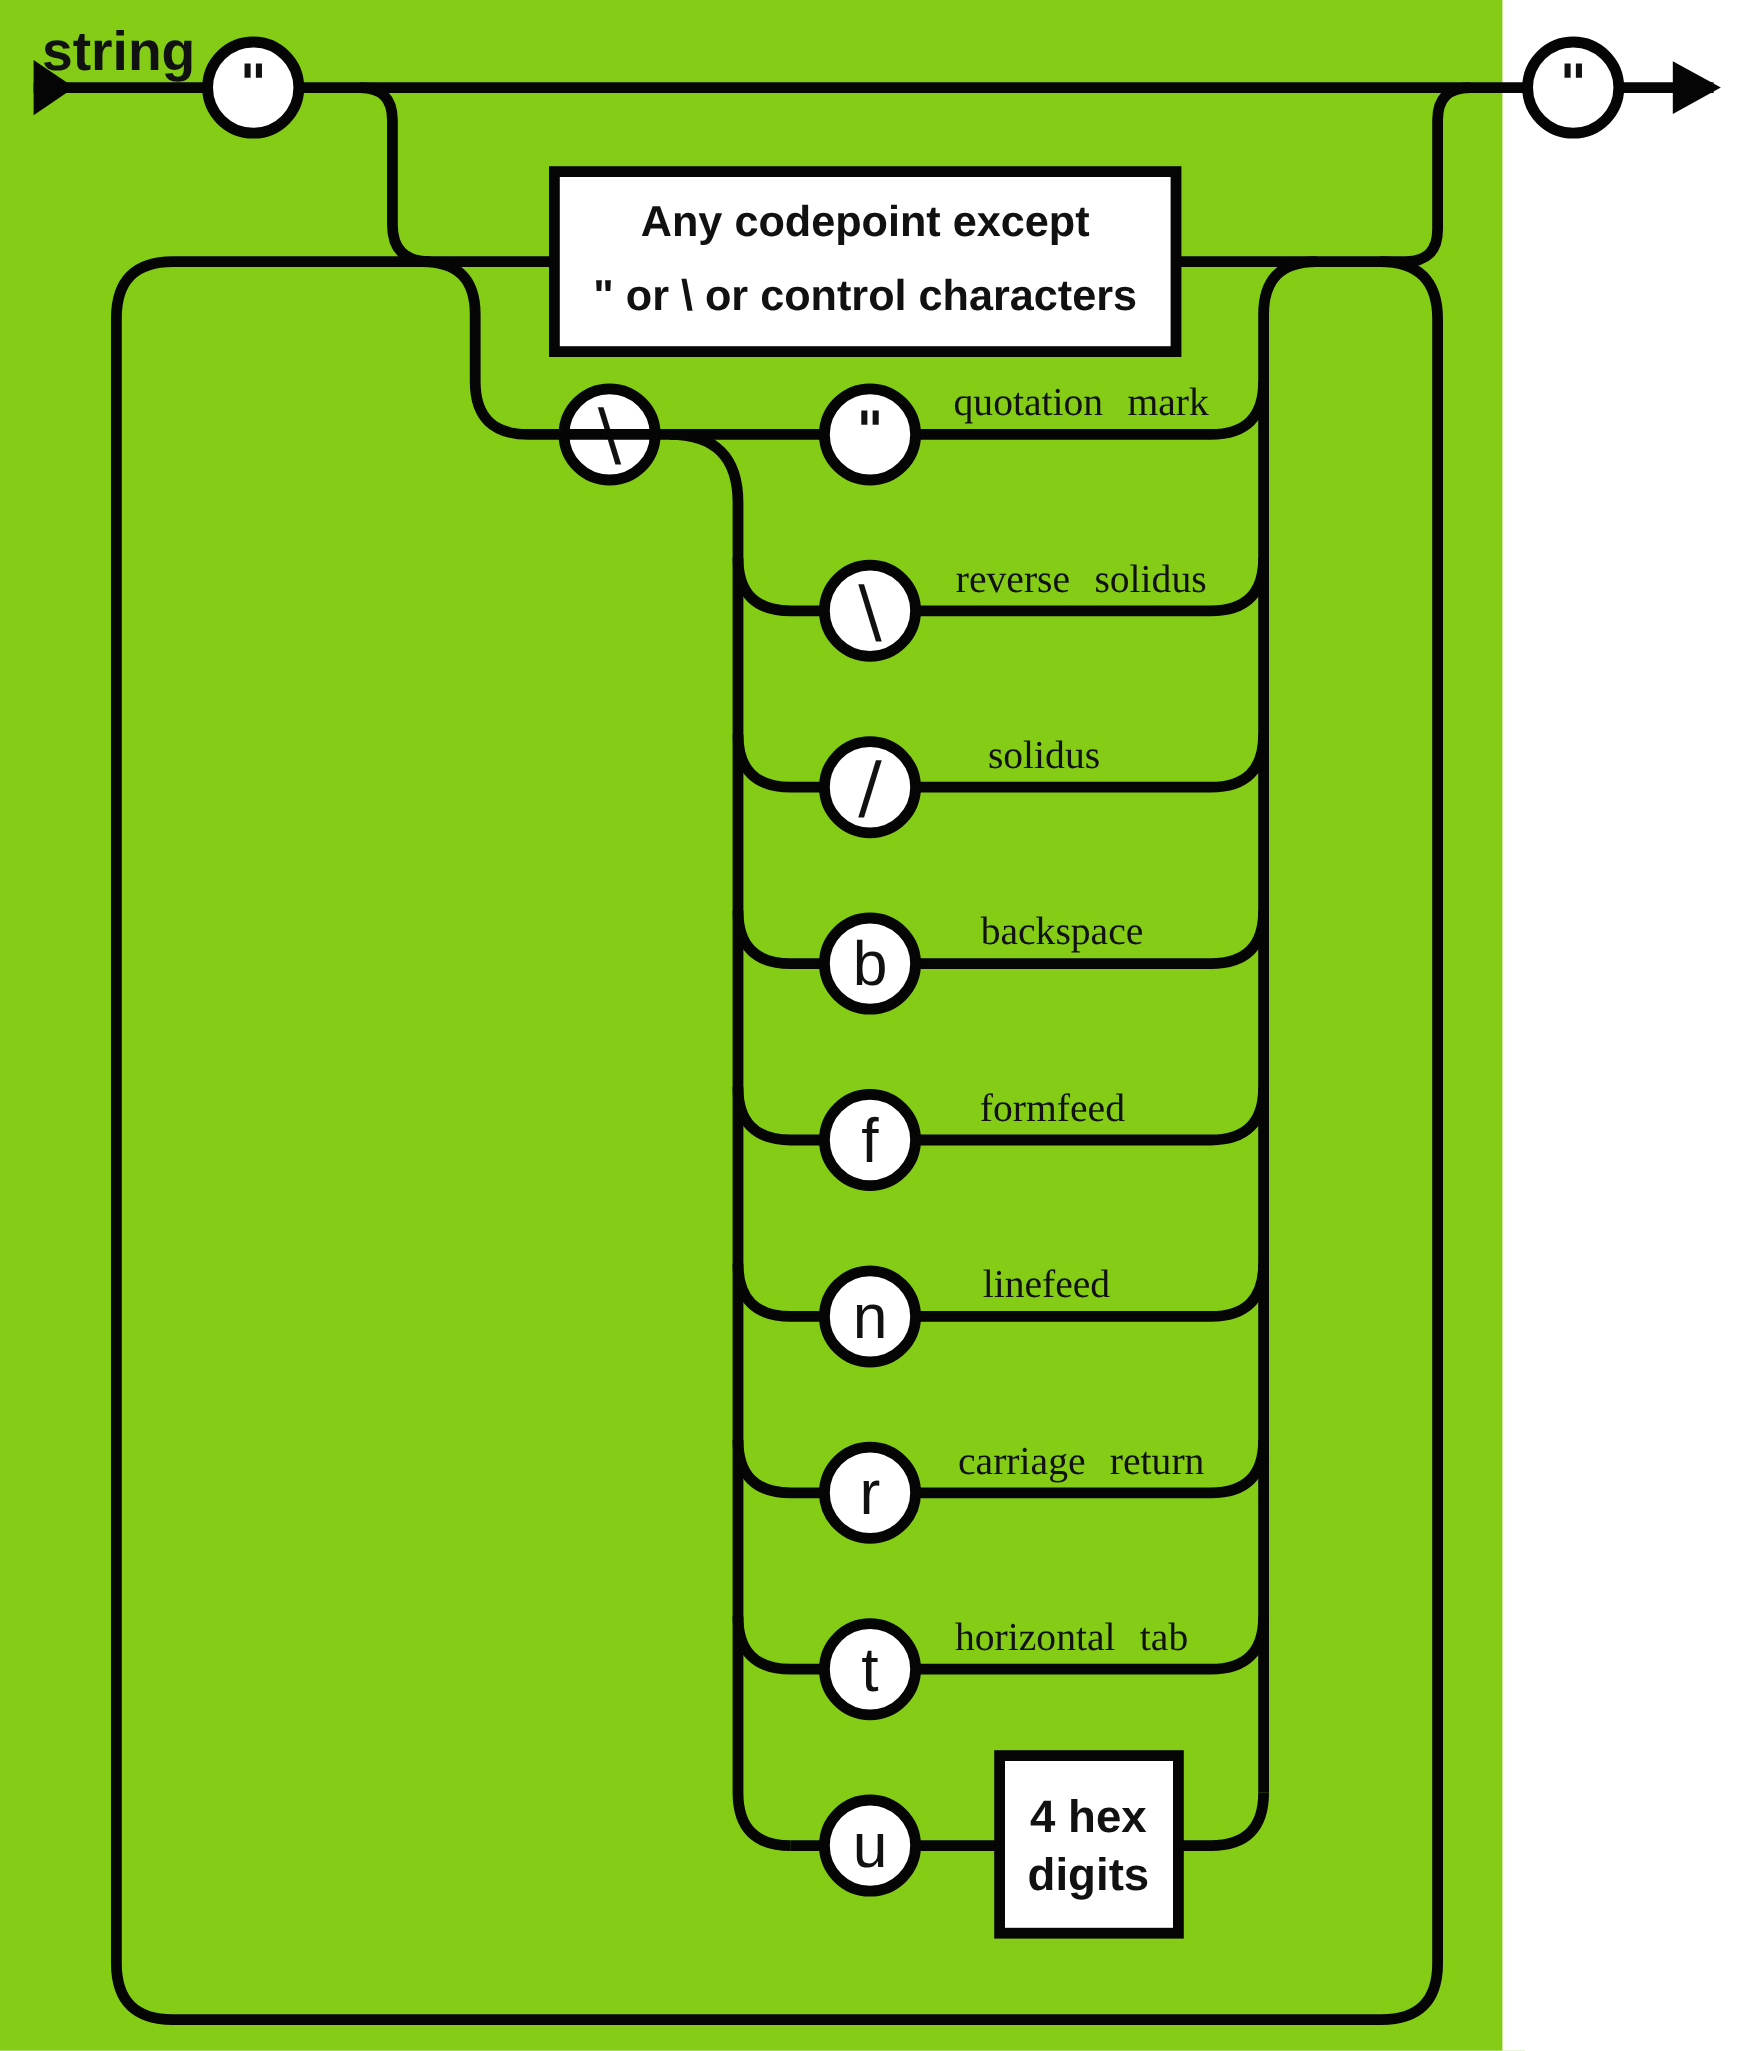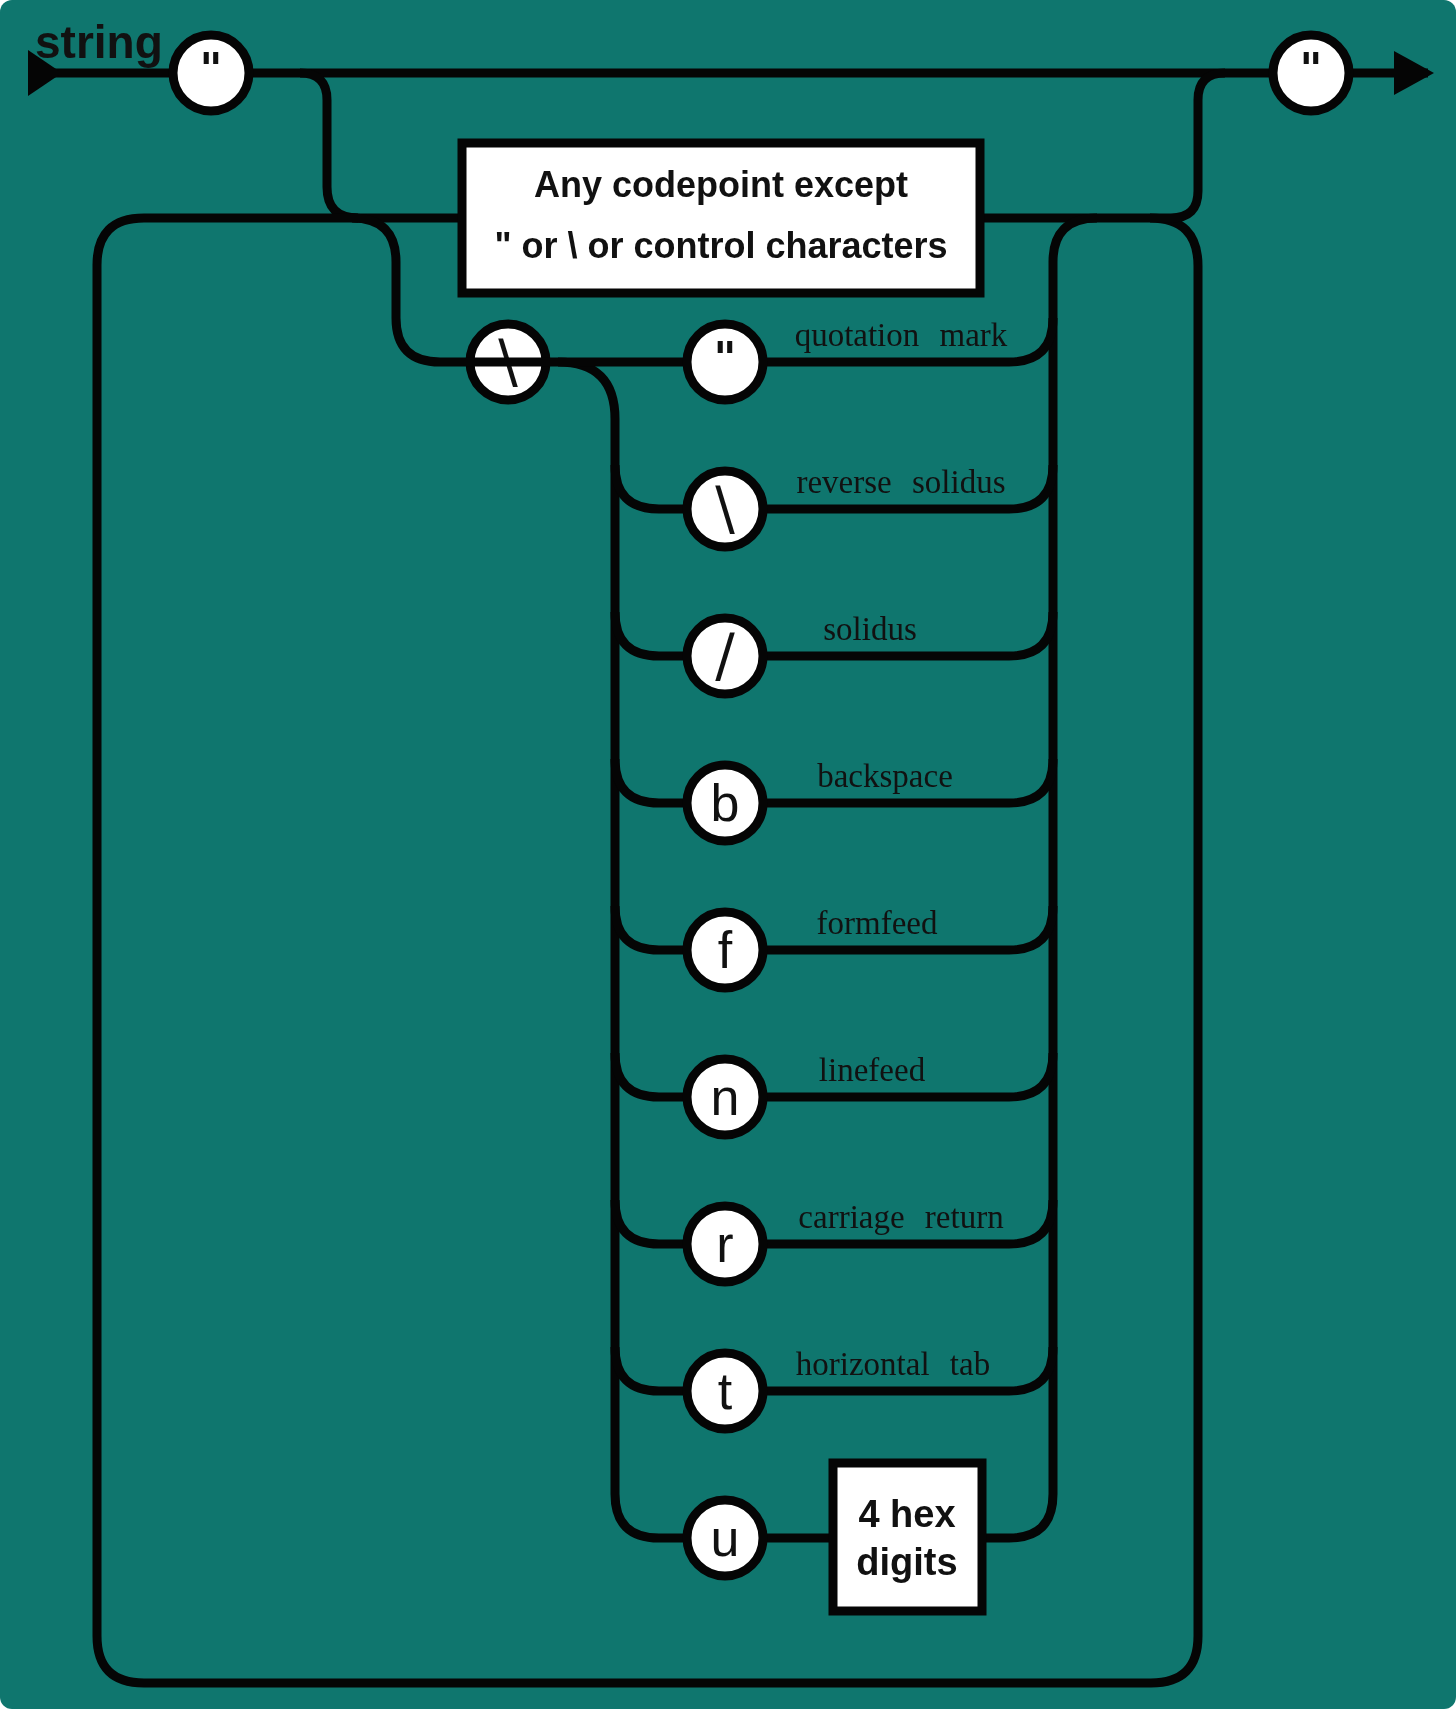--- a/index.html
+++ b/index.html
@@ -1,21 +1,20 @@
 <!DOCTYPE html>
 <html><head>
 <meta charset="utf-8">
 <style>
   html,body{margin:0;padding:0;}
   .canvas{
     position:relative;
-    width:1456px;height:1709px;
-    background:#0f766e;
+    width:1252px;height:1709px;
+    background:#84cc16;
     font-family:"Liberation Sans", sans-serif;
-    border-radius:12px;
   }
   svg{display:block;width:1456px;height:1709px;}
   .rail{fill:none;stroke:#050505;stroke-width:9;stroke-linecap:butt;}
   .node{fill:#ffffff;stroke:#050505;stroke-width:9;}
   .boxnode{fill:#ffffff;stroke:#050505;stroke-width:9;}
   .arrow{fill:#050505;stroke:none;}
   text{fill:#111;}
   .title{
     font-family:"Liberation Sans", sans-serif;
     font-size:46px;font-weight:bold;

